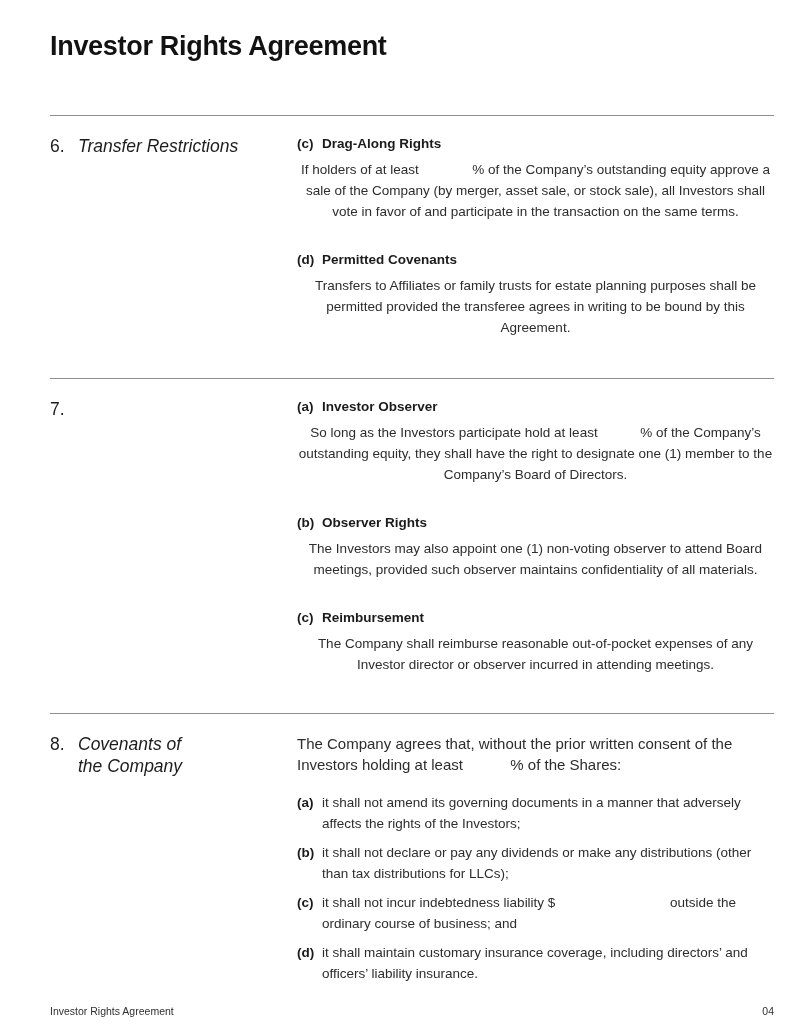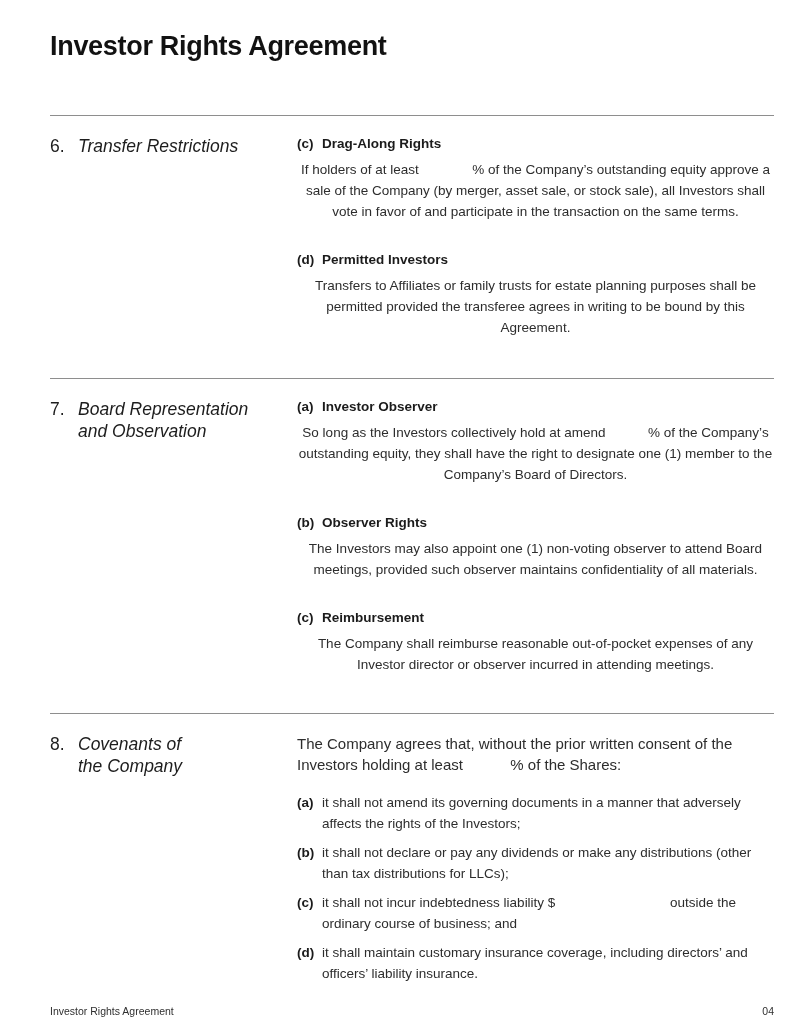--- a/index.html
+++ b/index.html
@@ -127,44 +127,40 @@
           <span class="sub-label">(c)</span>
           <span>Drag-Along Rights</span>
         </div>
         <p class="sub-body"><span>If holders of at least</span>
           <span class="blank blank-w46"></span>
           <span>% of the Company’s outstanding equity approve a sale of the Company (by merger, asset sale, or stock sale), all Investors shall vote in favor of and participate in the transaction on the same terms.</span></p>
       </div>
       <div class="sub-item">
         <div class="sub-heading">
           <span class="sub-label">(d)</span>
-          <span>Permitted Investors</span>
+          <span>Permitted Covenants</span>
         </div>
         <p class="sub-body">Transfers to Affiliates or family trusts for estate planning purposes shall be permitted provided the transferee agrees in writing to be bound by this Agreement.</p>
       </div>
     </div>
   </div>
 
   <hr class="rule">
 
   <div class="section section-7">
     <div class="section-left">
       <div class="sec-num">7.</div>
-      <div class="sec-heading">
-        <span class="hline">Board Representation</span>
-        <span class="hline">and Observation</span>
-      </div>
     </div>
     <div class="section-right">
       <div class="sub-item">
         <div class="sub-heading">
           <span class="sub-label">(a)</span>
           <span>Investor Observer</span>
         </div>
-        <p class="sub-body"><span>So long as the Investors collectively hold at amend</span>
+        <p class="sub-body"><span>So long as the Investors participate hold at least</span>
           <span class="blank blank-w35"></span>
           <span>% of the Company’s outstanding equity, they shall have the right to designate one (1) member to the Company’s Board of Directors.</span></p>
       </div>
       <div class="sub-item">
         <div class="sub-heading">
           <span class="sub-label">(b)</span>
           <span>Observer Rights</span>
         </div>
         <p class="sub-body">The Investors may also appoint one (1) non-voting observer to attend Board meetings, provided such observer maintains confidentiality of all materials.</p>
       </div>

